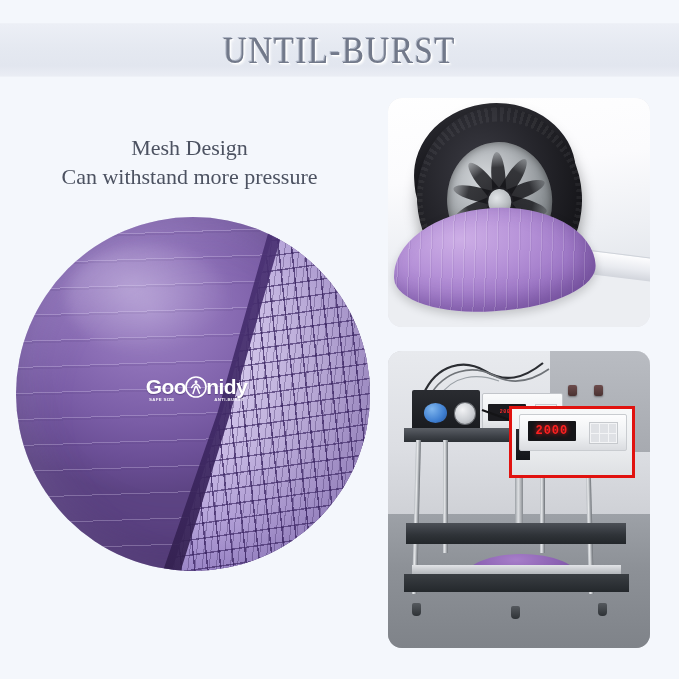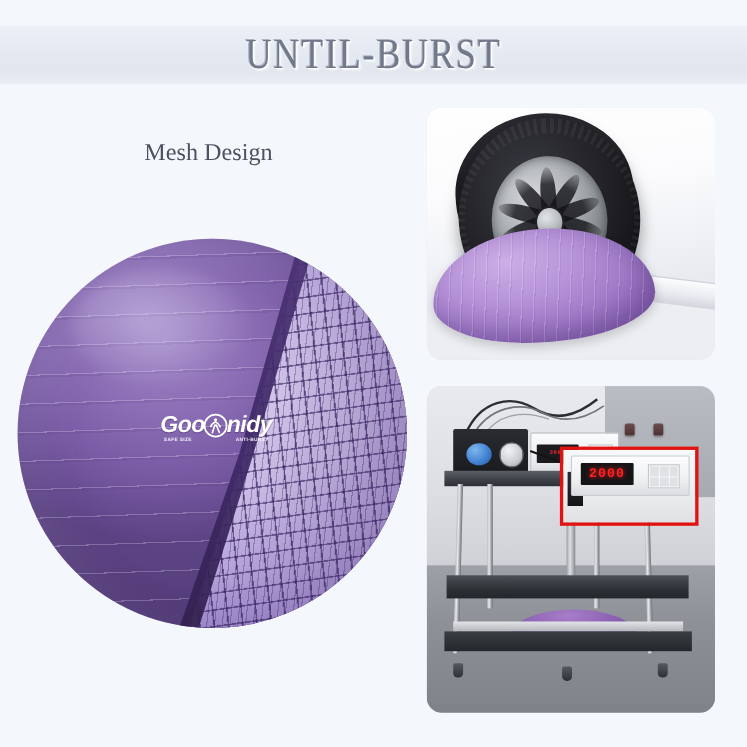--- a/index.html
+++ b/index.html
@@ -48,21 +48,21 @@
   .left-col {
     position: absolute;
     left: 0;
     top: 75px;
     width: 379px;
     height: 604px;
   }
   .headline {
     position: absolute;
     left: 0;
-    top: 48px;
+    top: 58px;
     width: 379px;
     text-align: center;
     color: #4c5261;
     line-height: 1.34;
   }
   .headline .l1 {
     display: block;
     font-size: 22px;
   }
   .headline .l2 {
@@ -163,21 +163,20 @@
   }
   .logo-row {
     display: flex;
     align-items: center;
     justify-content: center;
   }
   .logo-word {
     color: #ffffff;
     font-family: "Liberation Sans", sans-serif;
     font-weight: bold;
-    font-style: italic;
     font-size: 21px;
     letter-spacing: -0.5px;
     text-shadow: 0 1px 1px rgba(60,40,100,0.5);
   }
   .logo-emblem {
     width: 24px;
     height: 24px;
     margin: 0 -2px;
     position: relative;
     flex: 0 0 auto;
@@ -402,20 +401,21 @@
 <body>
 
 <div class="header-band">
   <div class="header-title">UNTIL-BURST</div>
 </div>
 
 <div class="left-col">
 
   <div class="headline">
     <span class="l1">Mesh Design</span>
+    <span class="l2">Can withstand more pressure</span>
   </div>
 
   <div class="ball-wrap">
     <div class="ball">
       <div class="ribs"></div>
       <div class="ball-highlight"></div>
 
       <div class="mesh-clip">
         <div class="mesh-fill"></div>
         <div class="mesh-grid"></div>

